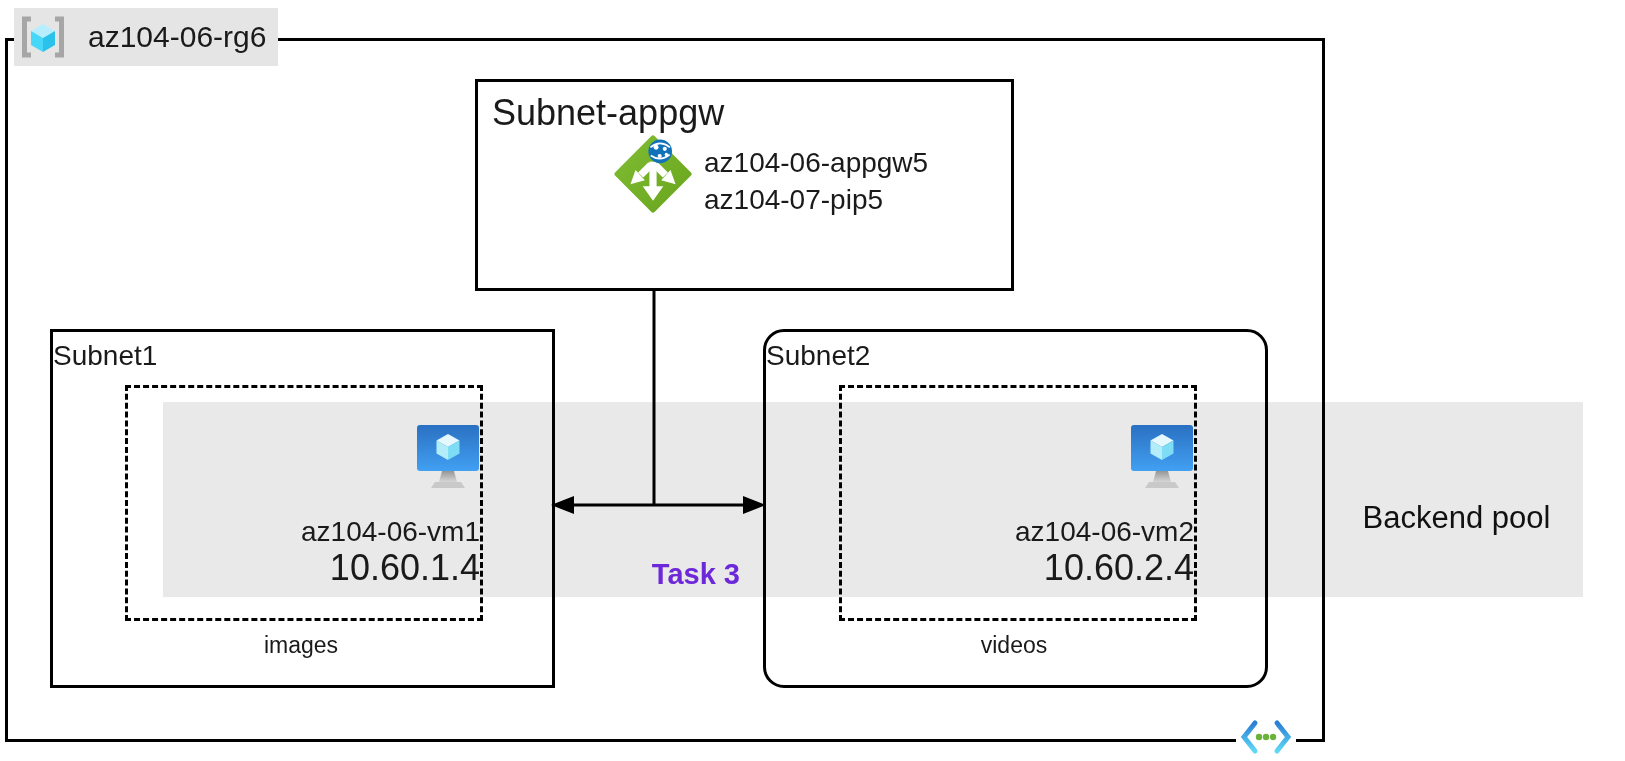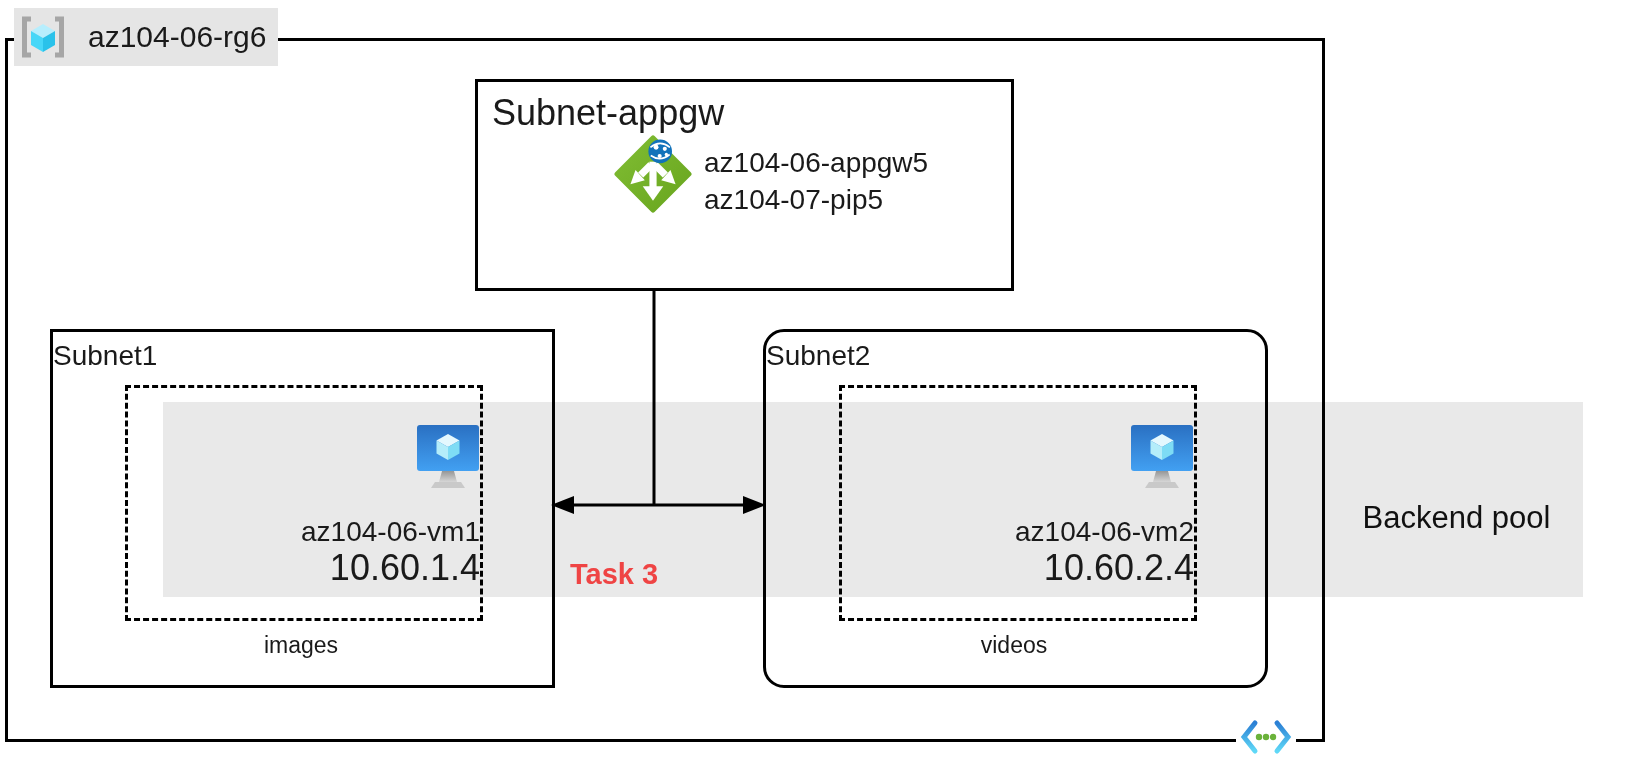--- a/index.html
+++ b/index.html
@@ -27,21 +27,21 @@
   .subnet2{left:763px;border-radius:21px;}
   .subnet-title{position:absolute;top:8px;left:0;width:100%;text-align:left;font-size:28px;}
   .dashed{position:absolute;left:72px;top:53px;width:352px;height:230px;border:3px dashed #000;
     display:flex;flex-direction:column;align-items:flex-end;}
   .subnet2 .dashed{left:73px;}
   .vm-icon{margin-top:36px;}
   .vm-name{margin-top:24px;font-size:28px;line-height:36px;}
   .vm-ip{font-size:36px;line-height:36px;}
   .app-caption{position:absolute;left:72px;top:300px;width:352px;text-align:center;font-size:23px;}
   
-  .task-label{left:570px;top:558px;width:170px;text-align:left;font-size:29px;font-weight:bold;color:#ef4444;z-index:3;}
+  .task-label{left:570px;top:558px;width:170px;text-align:right;font-size:29px;font-weight:bold;color:#6d28d9;z-index:3;}
   
   .connectors{left:0;top:0;z-index:2;pointer-events:none;}
   
   .vnet-chip{left:1236px;top:716px;width:60px;height:42px;background:#fff;display:flex;align-items:center;justify-content:center;z-index:3;}
 </style>
 </head>
 <body>
 
 <div id="canvas">
 

